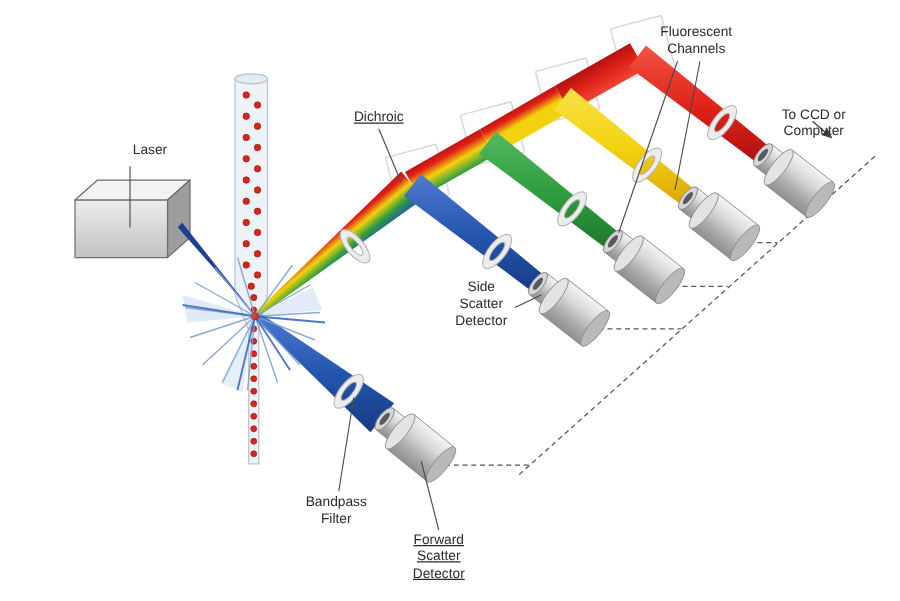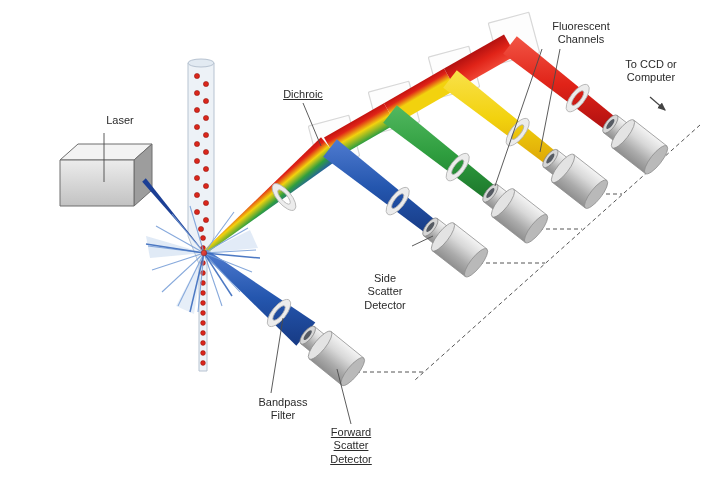--- a/index.html
+++ b/index.html
@@ -216,25 +216,25 @@
     <path class="leader" d="M560,49 L540,152"></path>
     <path class="leader" d="M412,246 L433,236"></path>
     <path class="leader" d="M271,393 L283,318"></path>
     <path class="leader" d="M351,424 L337,369"></path>
   </g>
   <path d="M650,97 L665,110" stroke="#444" stroke-width="1.2" fill="none" marker-end="url(#arrowhead)"></path>
 </svg>
 
 <div class="lbl" style="left:120px;top:114px;">Laser</div>
 <div class="lbl" style="left:303px;top:88px;text-decoration:underline;">Dichroic</div>
-<div class="lbl" style="left:557px;top:20px;margin-left:24px;">Fluorescent
+<div class="lbl" style="left:557px;top:20px;">Fluorescent
 Channels</div>
-<div class="lbl" style="left:651px;top:58px;">To CCD or
+<div class="lbl" style="left:651px;top:86px;">To CCD or
 Computer</div>
-<div class="lbl" style="left:385px;top:224px;margin-top:48px;">Side
+<div class="lbl" style="left:385px;top:224px;">Side
 Scatter
 Detector</div>
-<div class="lbl" style="left:283px;top:396px;">Bandpass
+<div class="lbl" style="left:269px;top:396px;">Bandpass
 Filter</div>
 <div class="lbl" style="left:351px;top:426px;text-decoration:underline;">Forward
 Scatter
 Detector</div>
 </div>
 
 </body></html>

